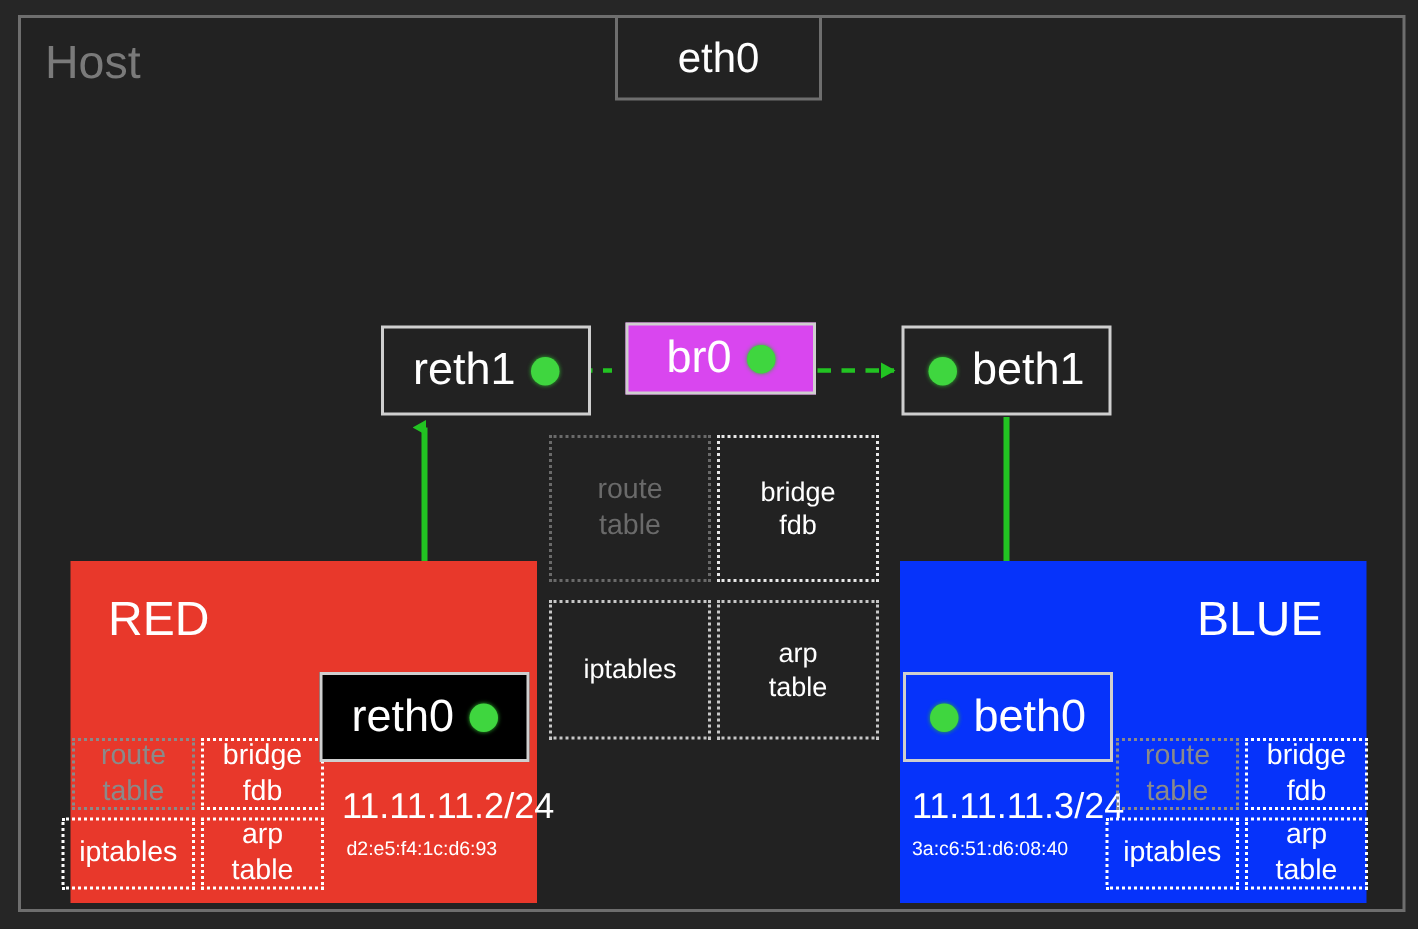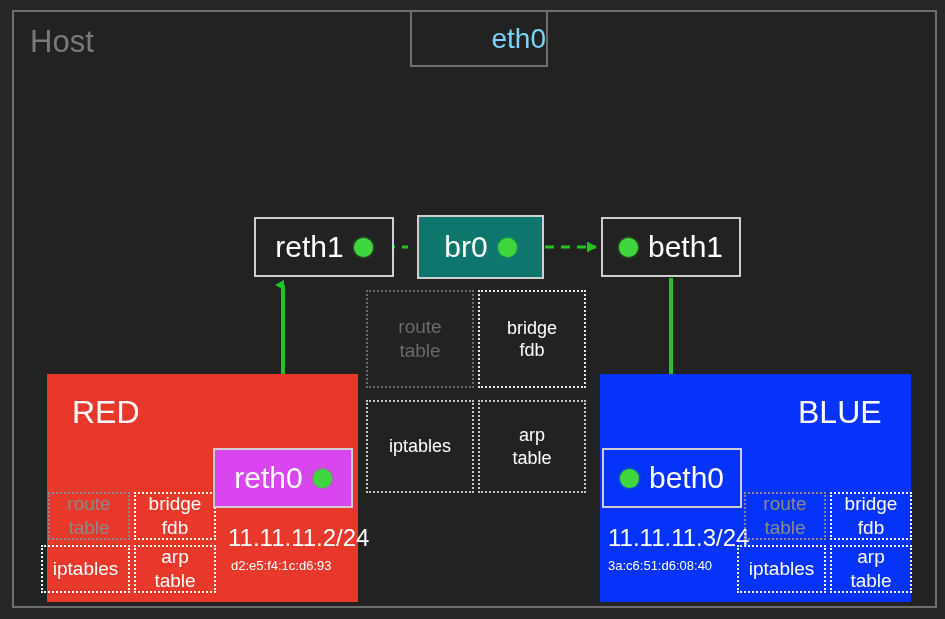--- a/index.html
+++ b/index.html
@@ -38,22 +38,21 @@
     display: flex;
     align-items: center;
     justify-content: center;
     gap: 10px;
     color: #ffffff;
     font-size: 30px;
     white-space: nowrap;
   }
   .node.dim {
     border-color: #6e6e6e;
-    color: #7dd3fc;
-    justify-content: flex-end;
+    color: #ffffff;
   }
 
   .dot {
     width: 19px; height: 19px;
     border-radius: 50%;
     background: #3fd63f;
     box-shadow: 0 0 3px #2fb32f;
     flex: 0 0 auto;
   }
 
@@ -181,21 +180,21 @@
     <span>fdb</span>
   </div>
   <div class="dbox" style="left:41px; top:545px; width:89px; height:48px;">
     <span>iptables</span>
   </div>
   <div class="dbox" style="left:134px; top:545px; width:82px; height:48px;">
     <span>arp</span>
     <span>table</span>
   </div>
 
-  <div class="node" style="left:213px; top:448px; width:140px; height:60px; background:#d946ef;">
+  <div class="node" style="left:213px; top:448px; width:140px; height:60px; background:#000000;">
     <span>reth0</span>
     <span class="dot"></span>
   </div>
   <div class="ns-ip" style="left:228px; top:524px;">11.11.11.2/24</div>
   <div class="ns-mac" style="left:231px; top:558px;">d2:e5:f4:1c:d6:93</div>
 
   <div class="ns" style="left:600px; top:374px; width:311px; height:228px; background:#0633fa;"></div>
   <div class="ns-title" style="left:770px; top:394px;margin-left:28px;">BLUE</div>
 
   <div class="node" style="left:602px; top:448px; width:140px; height:60px; background:#0633fa;">
@@ -219,21 +218,21 @@
   <div class="dbox" style="left:830px; top:545px; width:82px; height:48px;">
     <span>arp</span>
     <span>table</span>
   </div>
 
   <div class="node" style="left:214px; top:217px; width:140px; height:60px; background:#222222;margin-left:40px;">
     <span>reth1</span>
     <span class="dot"></span>
   </div>
 
-  <div class="node" style="left:417px; top:215px; width:127px; height:64px; background:#0f766e;">
+  <div class="node" style="left:417px; top:215px; width:127px; height:48px; background:#d946ef;">
     <span>br0</span>
     <span class="dot"></span>
   </div>
 
   <div class="node" style="left:601px; top:217px; width:140px; height:60px; background:#222222;">
     <span class="dot"></span>
     <span>beth1</span>
   </div>
 
 </div>

